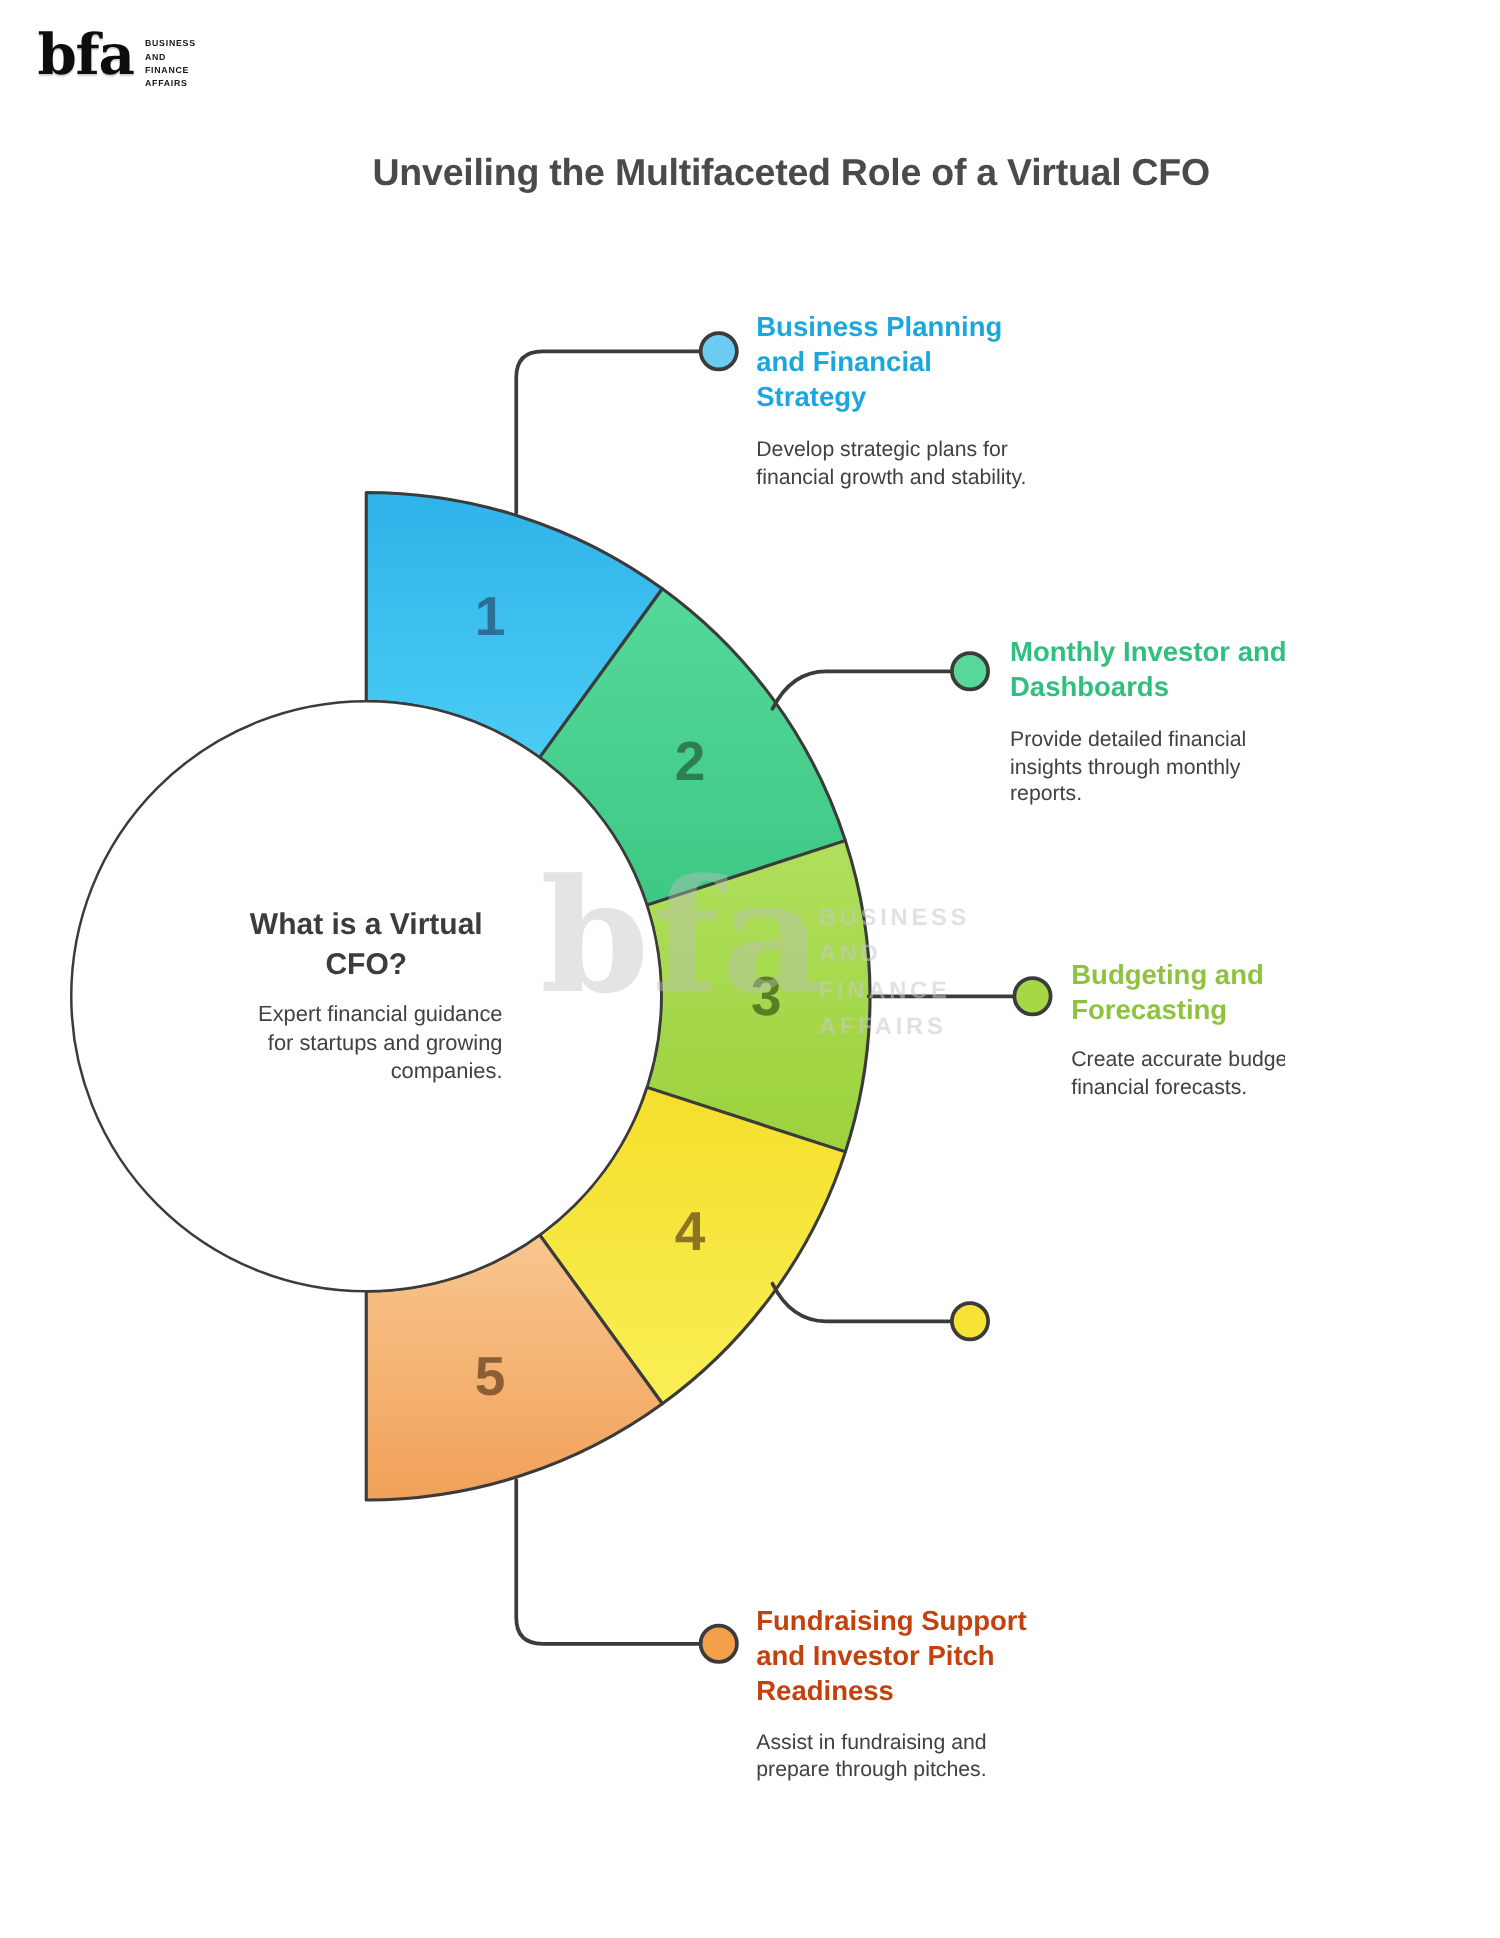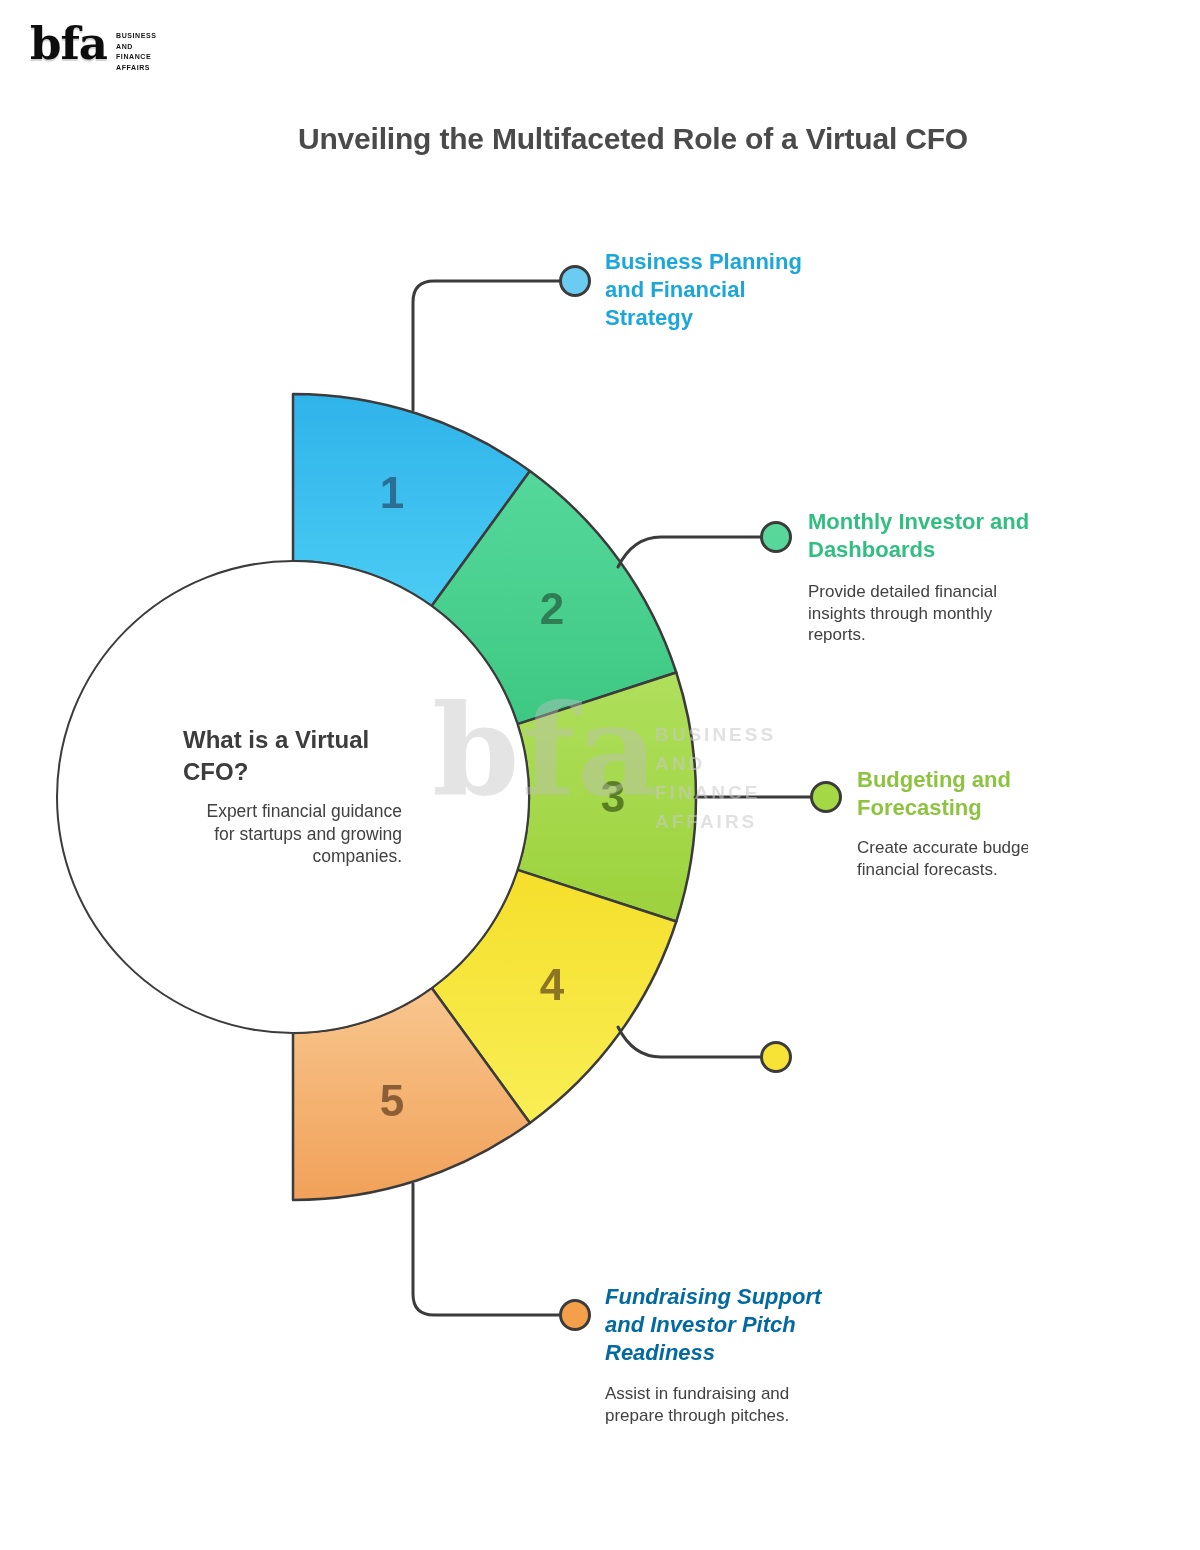--- a/index.html
+++ b/index.html
@@ -35,21 +35,21 @@
   }
   .watermark-words{position:absolute;left:655px;top:720px;pointer-events:none;}
   .watermark-words span{
     display:block;font-size:19px;font-weight:700;letter-spacing:3px;
     line-height:29px;color:rgba(200,200,200,0.55);
   }
 
   
   .center-heading{
     position:absolute;left:183px;top:724px;width:220px;margin:0;
-    font-size:24px;line-height:32px;font-weight:700;color:#3c3c3c;
+    text-align:center;font-size:24px;line-height:32px;font-weight:700;color:#3c3c3c;
   }
   .center-desc{
     position:absolute;left:187px;top:800px;width:215px;margin:0;
     text-align:right;font-size:17.5px;line-height:22.5px;color:#414141;
   }
 
   
   .callout-heading{position:absolute;margin:0;font-size:22px;line-height:28px;font-weight:700;}
   .callout-desc{position:absolute;margin:0;font-size:17px;line-height:21.5px;color:#414141;}
 
@@ -147,24 +147,25 @@
     <span>BUSINESS</span>
     <span>AND</span>
     <span>FINANCE</span>
     <span>AFFAIRS</span>
   </div>
 
   <h2 class="center-heading">What is a Virtual CFO?</h2>
   <p class="center-desc">Expert financial guidance for startups and growing companies.</p>
 
   <h3 class="callout-heading c1-h" style="color: rgb(28, 167, 220);">Business Planning and Financial Strategy</h3>
+  <p class="callout-desc c1-d">Develop strategic plans for financial growth and stability.</p>
 
   <h3 class="callout-heading c2-h" style="color: rgb(48, 191, 128);">Monthly Investor and Dashboards</h3>
   <p class="callout-desc c2-d">Provide detailed financial insights through monthly reports.</p>
 
   <h3 class="callout-heading c3-h" style="color: rgb(141, 195, 63);">Budgeting and Forecasting</h3>
   <p class="callout-desc c3-d">Create accurate budgets and financial forecasts.</p>
 
 
-  <h3 class="callout-heading c5-h" style="color: #0369a1; font-style: italic;">Fundraising Support and Investor Pitch Readiness</h3>
+  <h3 class="callout-heading c5-h" style="color: #c2410c;">Fundraising Support and Investor Pitch Readiness</h3>
   <p class="callout-desc c5-d">Assist in fundraising and prepare through pitches.</p>
 
 </div>
 
 </body></html>

